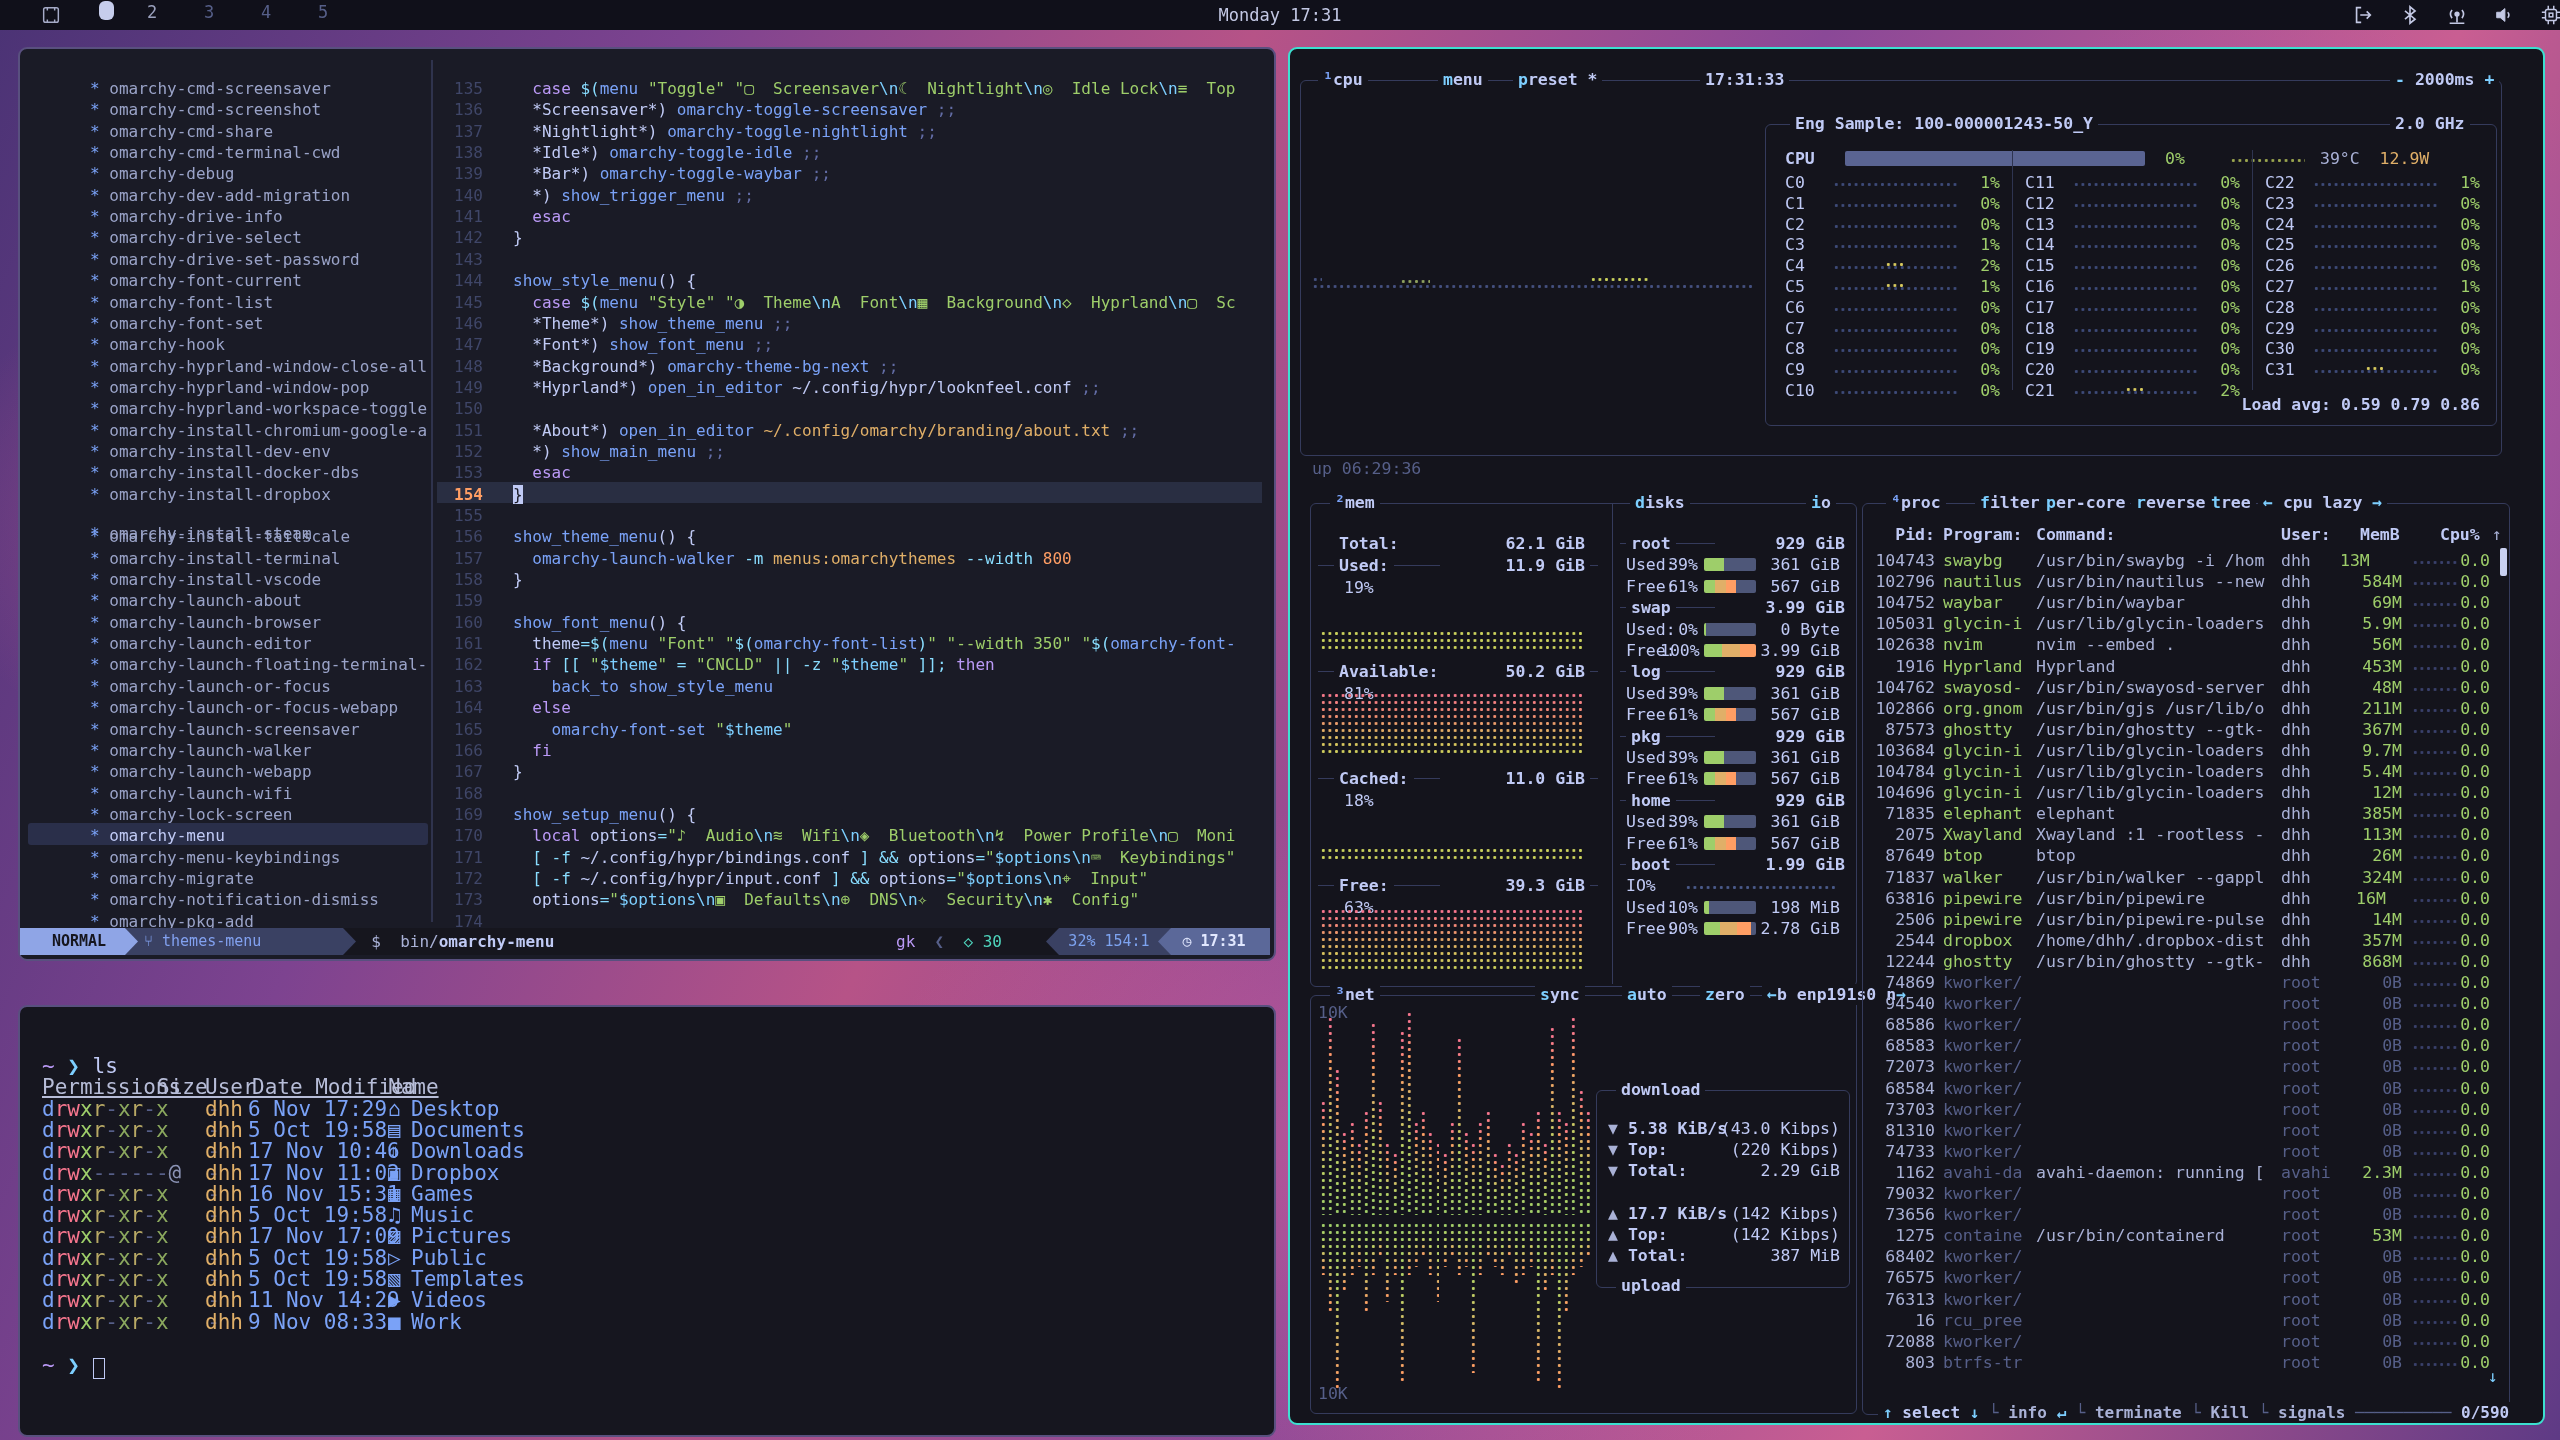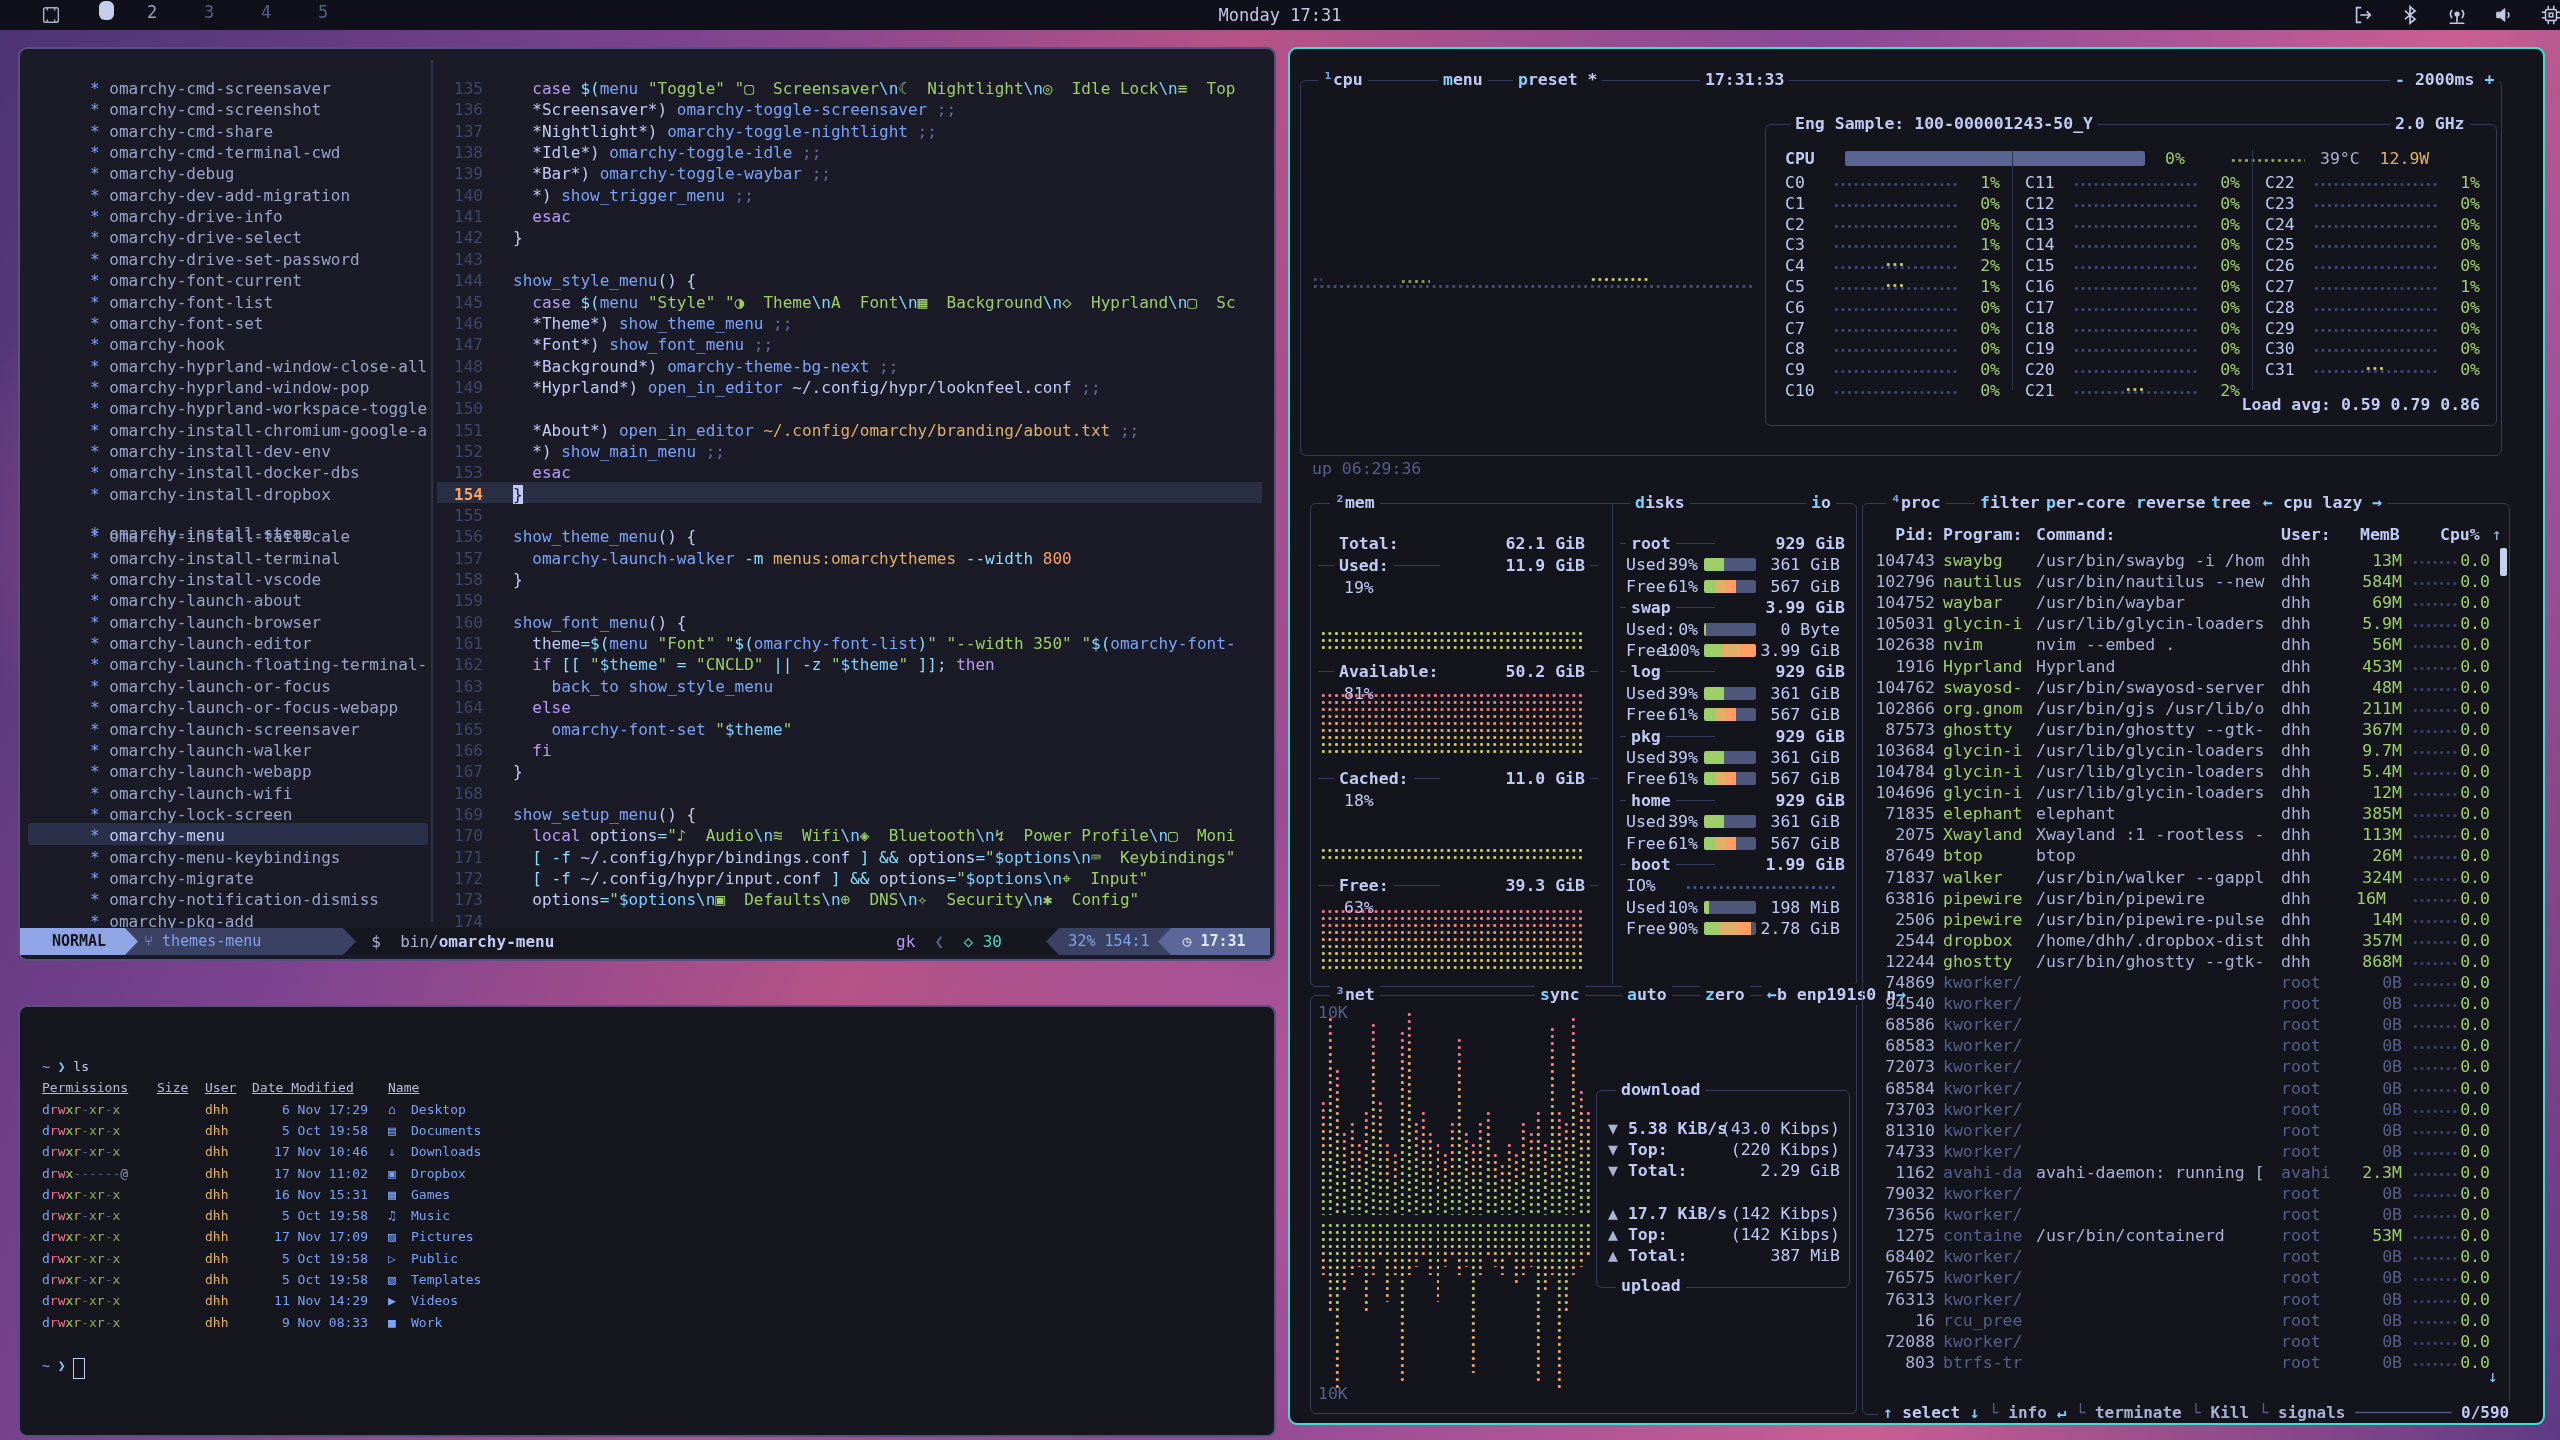--- a/index.html
+++ b/index.html
@@ -41,21 +41,21 @@
   .dots{-webkit-mask:radial-gradient(circle,#000 1.3px,transparent 1.6px) 0 0/6.6px 7px;
         mask:radial-gradient(circle,#000 1.3px,transparent 1.6px) 0 0/6.6px 7px;}
   .meter{height:13px;border-radius:2px;}
   .nbar{width:5px;margin-right:2.2px;
     background:linear-gradient(to top,#9ece6a,#bcd065 38%,#e0af68 62%,#ff9e64 78%,#f7768e 93%);}
   .nbarU{width:5px;margin-right:2.2px;
     background:linear-gradient(to bottom,#9ece6a,#bcd065 45%,#e0af68 75%,#ff9e64 95%);}
   .hline{height:1px;background:#353b5c;}
   .vline{width:1px;background:#2e3450;}
   
-  .tm{font-size:13px;line-height:21.3px;color:#a9b1d6;}
+  .tm{font-size:21px;line-height:21.3px;color:#a9b1d6;}
   .und{text-decoration:underline;color:#b7bdd8;}
   
   .seg{height:27px;line-height:27px;font-size:15px;}
   svg{display:block;}
 </style>
 </head>
 <body>
 
 <div id="screen">
 
@@ -571,21 +571,21 @@
       <div class="abs bt mono w" style="left: 1943px; top: 524px;">Program:</div>
       <div class="abs bt mono w" style="left: 2036px; top: 524px;">Command:</div>
       <div class="abs bt mono w" style="left: 2281px; top: 524px;">User:</div>
       <div class="abs bt mono w" style="left: 2360px; top: 524px;">MemB</div>
       <div class="abs bt mono w" style="left: 2440px; top: 524px;">Cpu%</div>
       <div class="abs bt mono gray" style="left: 2492px; top: 524px;">↑</div>
       <div class="abs bt mono" style="left: 1870px; top: 550px; width: 65px; text-align: right; color: rgb(169, 177, 214);">104743</div>
       <div class="abs bt mono grn" style="left: 1943px; top: 550px;">swaybg</div>
       <div class="abs bt mono gray" style="left: 2036px; top: 550px;">/usr/bin/swaybg -i /hom</div>
       <div class="abs bt mono gray" style="left: 2281px; top: 550px;">dhh</div>
-      <div class="abs bt mono grn" style="left: 2340px; top: 550px; width: 62px; text-align: right;">13M</div>
+      <div class="abs bt mono grn" style="left: 2340px; top: 550px; width: 62px; ">13M</div>
       <div class="abs dots" style="left: 2412px; top: 559px; width: 48px; height: 7px; background: rgb(57, 64, 107);"></div>
       <div class="abs bt mono grn" style="left: 2448px; top: 550px; width: 42px; text-align: right;">0.0</div>
       <div class="abs bt mono" style="left: 1870px; top: 571.1px; width: 65px; text-align: right; color: rgb(169, 177, 214);">102796</div>
       <div class="abs bt mono grn" style="left: 1943px; top: 571.1px;">nautilus</div>
       <div class="abs bt mono gray" style="left: 2036px; top: 571.1px;">/usr/bin/nautilus --new</div>
       <div class="abs bt mono gray" style="left: 2281px; top: 571.1px;">dhh</div>
       <div class="abs bt mono grn" style="left: 2340px; top: 571.1px; width: 62px; text-align: right;">584M</div>
       <div class="abs dots" style="left: 2412px; top: 580.1px; width: 48px; height: 7px; background: rgb(57, 64, 107);"></div>
       <div class="abs bt mono grn" style="left: 2448px; top: 571.1px; width: 42px; text-align: right;">0.0</div>
       <div class="abs bt mono" style="left: 1870px; top: 592.2px; width: 65px; text-align: right; color: rgb(169, 177, 214);">104752</div>

